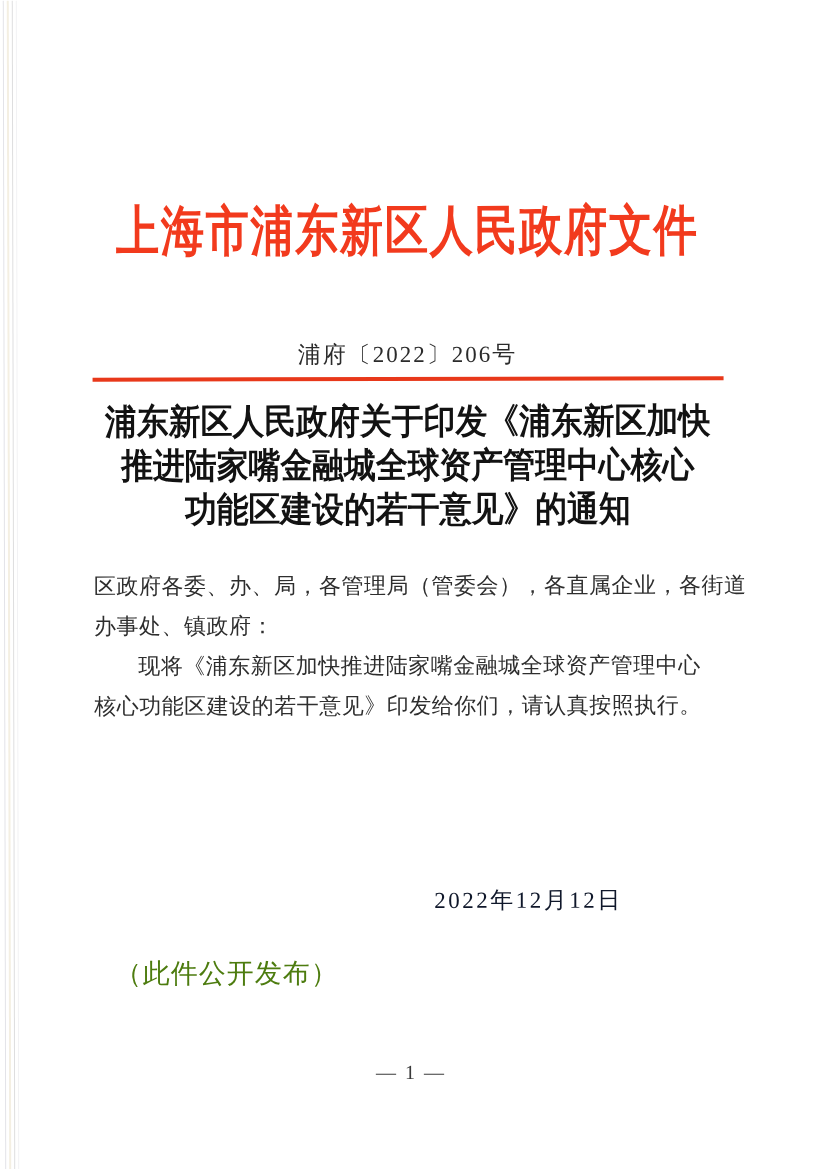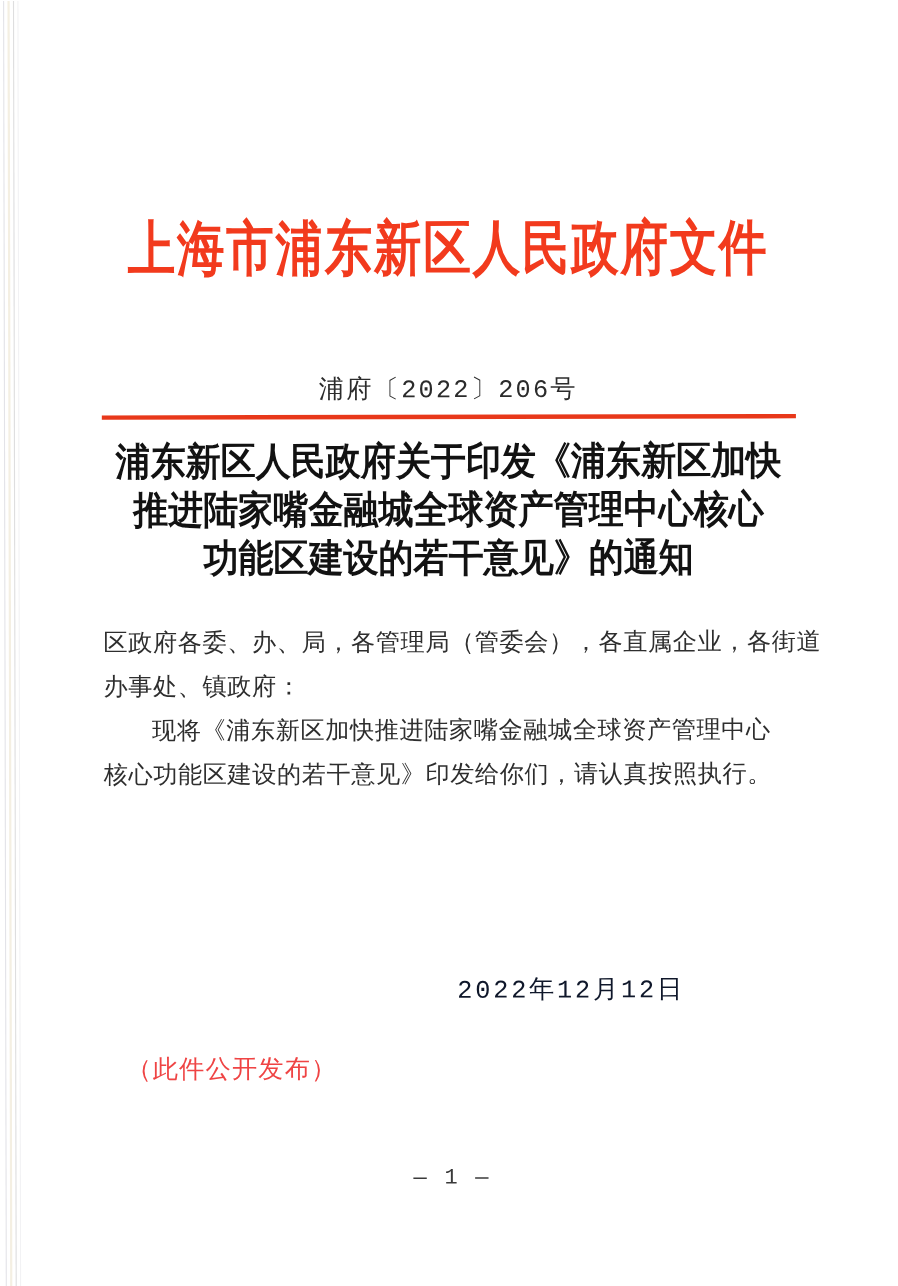--- a/index.html
+++ b/index.html
@@ -6,21 +6,21 @@
     margin: 0;
     padding: 0;
     background: #ffffff;
   }
   .page {
     position: relative;
     width: 816px;
     height: 1169px;
     background: #ffffff;
     overflow: hidden;
-    font-family: Liberation Mono, monospace;
+    font-family: Liberation Serif, serif;
     color: #2e2e2e;
   }
   .content {
     position: absolute;
     inset: 0;
     transform: rotate(-0.12deg);
   }
   
   .scan-line {
     position: absolute;
@@ -111,24 +111,24 @@
     font-size: 23px;
     line-height: 34px;
     letter-spacing: 2.5px;
     color: #0f172a;
     white-space: nowrap;
   }
   .publish-note {
     position: absolute;
     top: 956px;
     left: 114px;
-    font-size: 23px;
+    font-size: 27px;
     line-height: 34px;
     letter-spacing: 1px;
-    color: #ef4444;
+    color: #4d7c0f;
     white-space: nowrap;
   }
   .page-number {
     position: absolute;
     top: 1058px;
     left: 94px;
     width: 632px;
     text-align: center;
     font-size: 20px;
     line-height: 28px;

